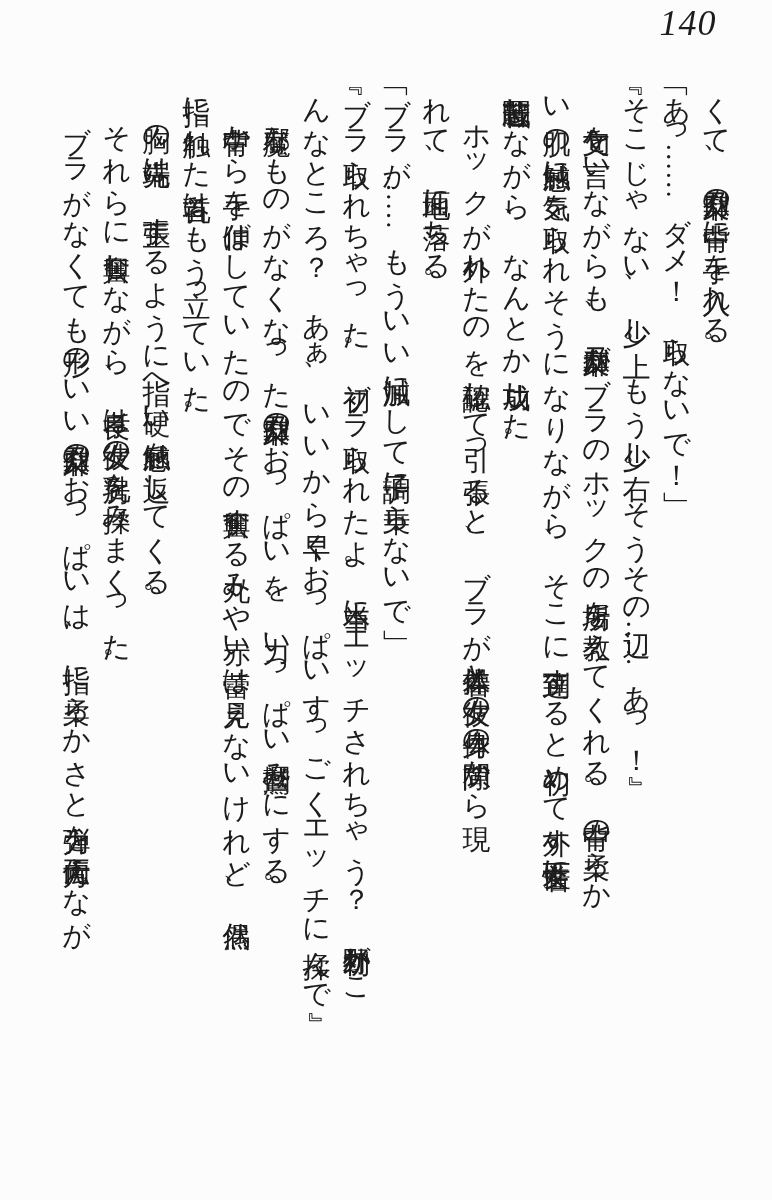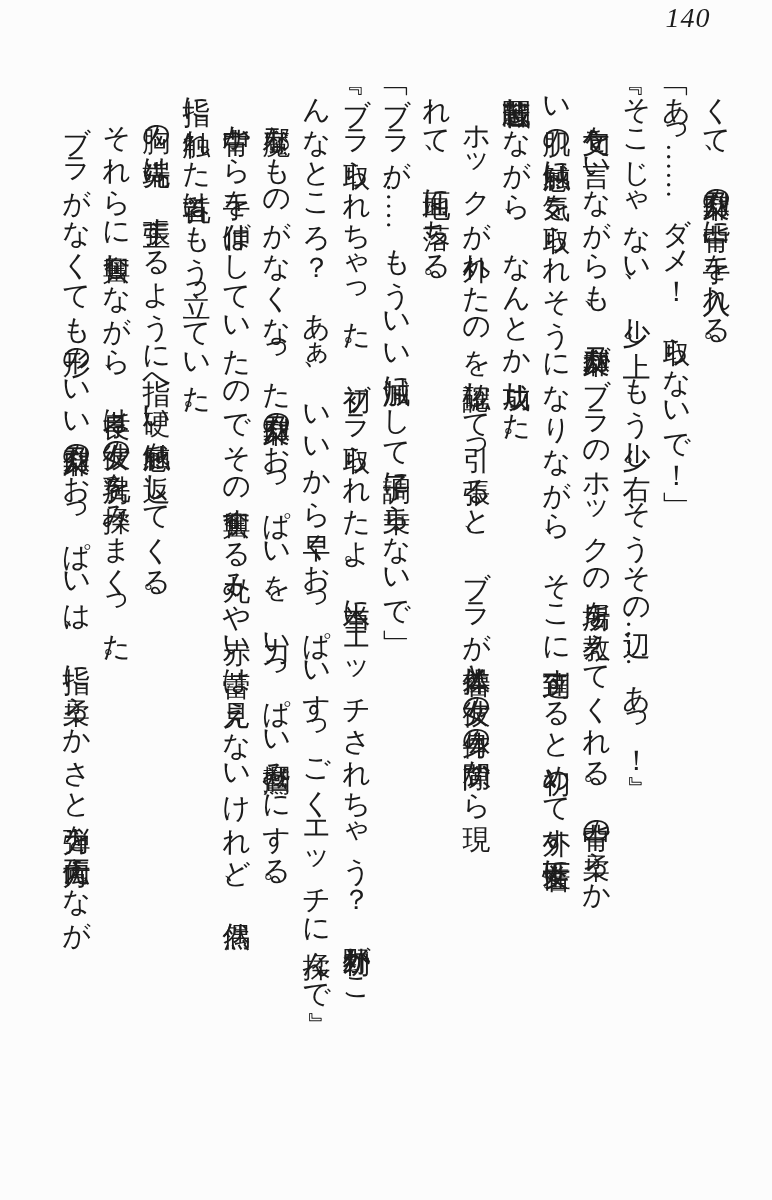--- a/index.html
+++ b/index.html
@@ -19,21 +19,21 @@
     height: 1200px;
     background: #fcfcfc;
   }
   .page-number {
     position: absolute;
     top: 2px;
     left: 658px;
     width: 60px;
     text-align: center;
     font-style: italic;
-    font-size: 28px;
+    font-size: 36px;
     letter-spacing: 1px;
     color: #1c1c1c;
   }
   .text-block {
     position: absolute;
     top: 78px;
     right: 36px;
     width: 680px;
     height: 1066px;
     writing-mode: vertical-rl;

